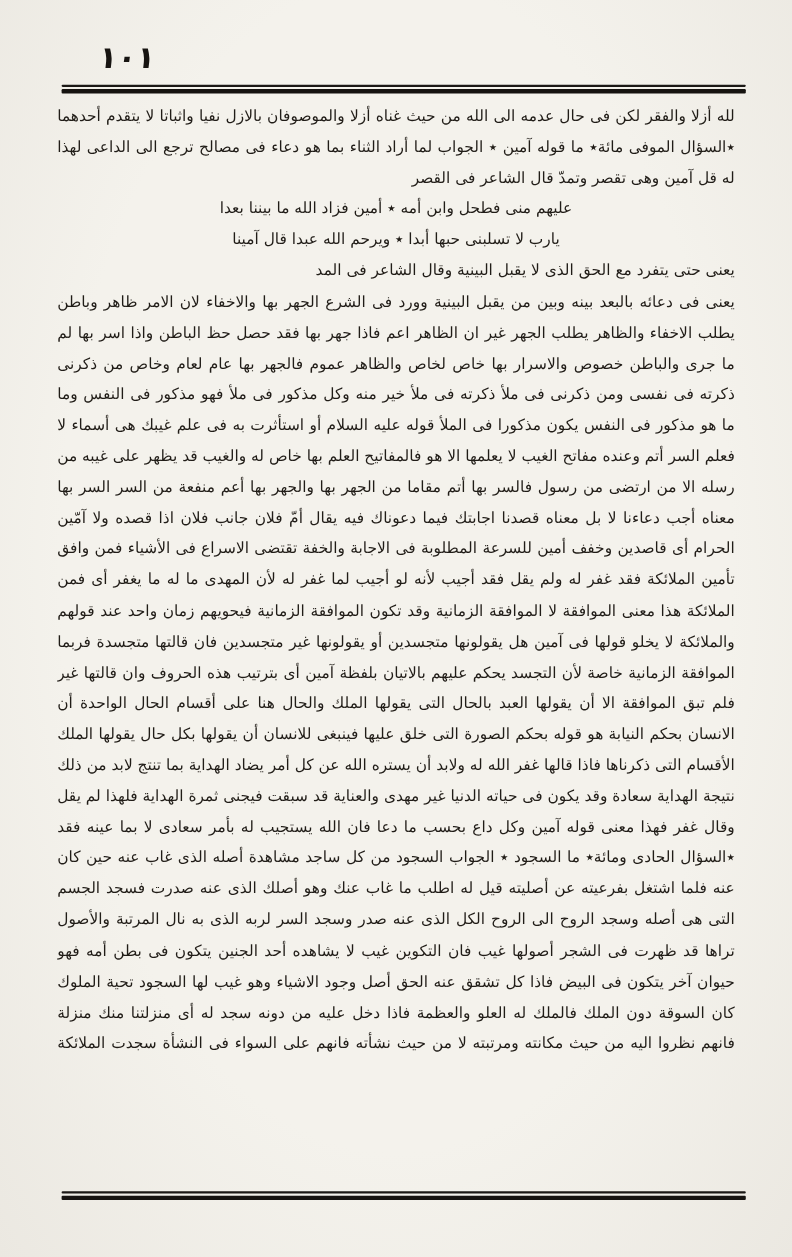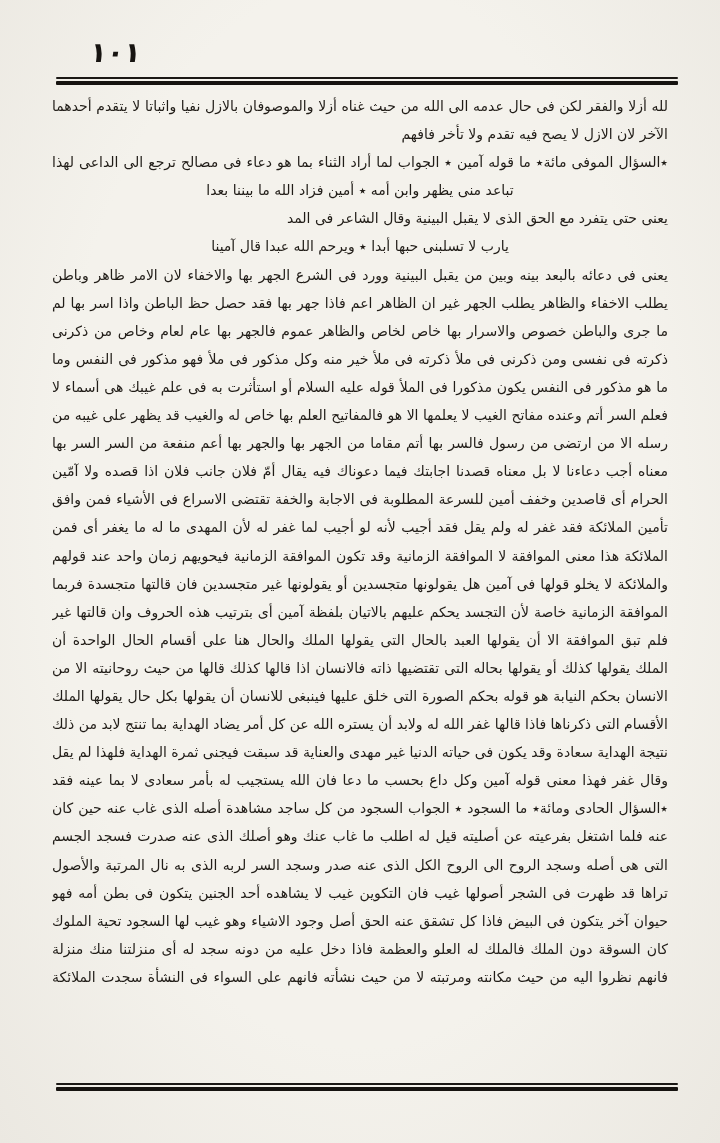--- a/index.html
+++ b/index.html
@@ -70,40 +70,39 @@
 
   <div class="page-number">١٠١</div>
 
   <div class="rule rule-top">
     <div class="thin"></div>
     <div class="thick"></div>
   </div>
 
   <main class="text-block" dir="rtl">
       <div class="line align-justify">لله أزلا والفقر لكن فى حال عدمه الى الله من حيث غناه أزلا والموصوفان بالازل نفيا واثباتا لا يتقدم أحدهما على</div>
-      <div class="line align-start">الآخر لان الازل لا يصح فيه تقدم ولا تأخر فافهم</div>
       <div class="line align-justify">٭السؤال الموفى مائة٭ ما قوله آمين ٭ الجواب لما أراد الثناء بما هو دعاء فى مصالح ترجع الى الداعى لهذا قيل</div>
-      <div class="line align-center">تباعد منى يظهر وابن أمه ٭ أمين فزاد الله ما بيننا بعدا</div>
+      <div class="line align-start">له قل آمين وهى تقصر وتمدّ قال الشاعر فى القصر</div>
+      <div class="line align-center">عليهم منى فطحل وابن أمه ٭ أمين فزاد الله ما بيننا بعدا</div>
+      <div class="line align-center">يارب لا تسلبنى حبها أبدا ٭ ويرحم الله عبدا قال آمينا</div>
       <div class="line align-start">يعنى حتى يتفرد مع الحق الذى لا يقبل البينية وقال الشاعر فى المد</div>
-      <div class="line align-center">يارب لا تسلبنى حبها أبدا ٭ ويرحم الله عبدا قال آمينا</div>
       <div class="line align-justify">يعنى فى دعائه بالبعد بينه وبين من يقبل البينية وورد فى الشرع الجهر بها والاخفاء لان الامر ظاهر وباطن فالباطن</div>
       <div class="line align-justify">يطلب الاخفاء والظاهر يطلب الجهر غير ان الظاهر اعم فاذا جهر بها فقد حصل حظ الباطن واذا اسر بها لم يعلم الظاهر</div>
       <div class="line align-justify">ما جرى والباطن خصوص والاسرار بها خاص لخاص والظاهر عموم فالجهر بها عام لعام وخاص من ذكرنى فى نفسه</div>
       <div class="line align-justify">ذكرته فى نفسى ومن ذكرنى فى ملأ ذكرته فى ملأ خير منه وكل مذكور فى ملأ فهو مذكور فى النفس وما كل</div>
       <div class="line align-justify">ما هو مذكور فى النفس يكون مذكورا فى الملأ قوله عليه السلام أو استأثرت به فى علم غيبك هى أسماء لا يعلمها الا هو</div>
       <div class="line align-justify">فعلم السر أتم وعنده مفاتح الغيب لا يعلمها الا هو فالمفاتيح العلم بها خاص له والغيب قد يظهر على غيبه من يرتضيه من</div>
       <div class="line align-justify">رسله الا من ارتضى من رسول فالسر بها أتم مقاما من الجهر بها والجهر بها أعم منفعة من السر السر بها آمين</div>
       <div class="line align-justify">معناه أجب دعاءنا لا بل معناه قصدنا اجابتك فيما دعوناك فيه يقال أمّ فلان جانب فلان اذا قصده ولا آمّين البيت</div>
       <div class="line align-justify">الحرام أى قاصدين وخفف أمين للسرعة المطلوبة فى الاجابة والخفة تقتضى الاسراع فى الأشياء فمن وافق تأمينه</div>
       <div class="line align-justify">تأمين الملائكة فقد غفر له ولم يقل فقد أجيب لأنه لو أجيب لما غفر له لأن المهدى ما له ما يغفر أى فمن أمّن مثل تأمين</div>
       <div class="line align-justify">الملائكة هذا معنى الموافقة لا الموافقة الزمانية وقد تكون الموافقة الزمانية فيحويهم زمان واحد عند قولهم آمين</div>
       <div class="line align-justify">والملائكة لا يخلو قولها فى آمين هل يقولونها متجسدين أو يقولونها غير متجسدين فان قالتها متجسدة فربما يرد</div>
       <div class="line align-justify">الموافقة الزمانية خاصة لأن التجسد يحكم عليهم بالاتيان بلفظة آمين أى بترتيب هذه الحروف وان قالتها غير متجسدة</div>
       <div class="line align-justify">فلم تبق الموافقة الا أن يقولها العبد بالحال التى يقولها الملك والحال هنا على أقسام الحال الواحدة أن يقولها بر به فان</div>
-      <div class="line align-justify">الملك يقولها كذلك أو يقولها بحاله التى تقتضيها ذاته فالانسان اذا قالها كذلك قالها من حيث روحانيته الا من</div>
       <div class="line align-justify">الانسان بحكم النيابة هو قوله بحكم الصورة التى خلق عليها فينبغى للانسان أن يقولها بكل حال يقولها الملك من هذه</div>
       <div class="line align-justify">الأقسام التى ذكرناها فاذا قالها غفر الله له ولابد أن يستره الله عن كل أمر يضاد الهداية بما تنتج لابد من ذلك لأن</div>
       <div class="line align-justify">نتيجة الهداية سعادة وقد يكون فى حياته الدنيا غير مهدى والعناية قد سبقت فيجنى ثمرة الهداية فلهذا لم يقل أجيب</div>
       <div class="line align-justify">وقال غفر فهذا معنى قوله آمين وكل داع بحسب ما دعا فان الله يستجيب له بأمر سعادى لا بما عينه فقد أجابه بما فيه</div>
       <div class="line align-justify">٭السؤال الحادى ومائة٭ ما السجود ٭ الجواب السجود من كل ساجد مشاهدة أصله الذى غاب عنه حين كان فرعا</div>
       <div class="line align-justify">عنه فلما اشتغل بفرعيته عن أصليته قيل له اطلب ما غاب عنك وهو أصلك الذى عنه صدرت فسجد الجسم الى التربة</div>
       <div class="line align-justify">التى هى أصله وسجد الروح الى الروح الكل الذى عنه صدر وسجد السر لربه الذى به نال المرتبة والأصول كلها غيب الا</div>
       <div class="line align-justify">تراها قد ظهرت فى الشجر أصولها غيب فان التكوين غيب لا يشاهده أحد الجنين يتكون فى بطن أمه فهو غيب</div>
       <div class="line align-justify">حيوان آخر يتكون فى البيض فاذا كل تشقق عنه الحق أصل وجود الاشياء وهو غيب لها السجود تحية الملوك لما</div>
       <div class="line align-justify">كان السوقة دون الملك فالملك له العلو والعظمة فاذا دخل عليه من دونه سجد له أى منزلتنا منك منزلة السفل من العلو</div>

